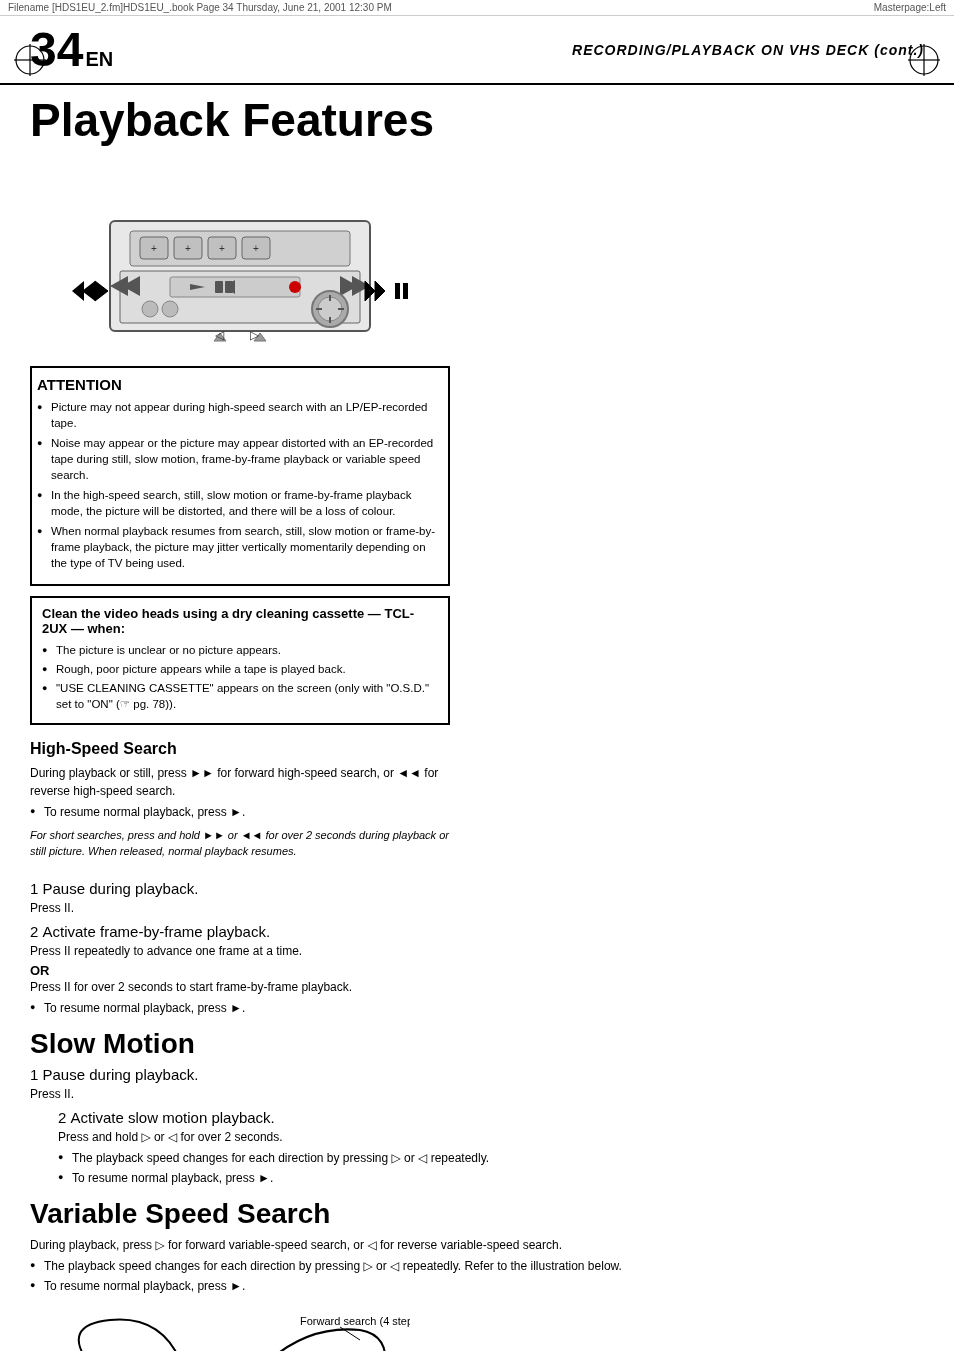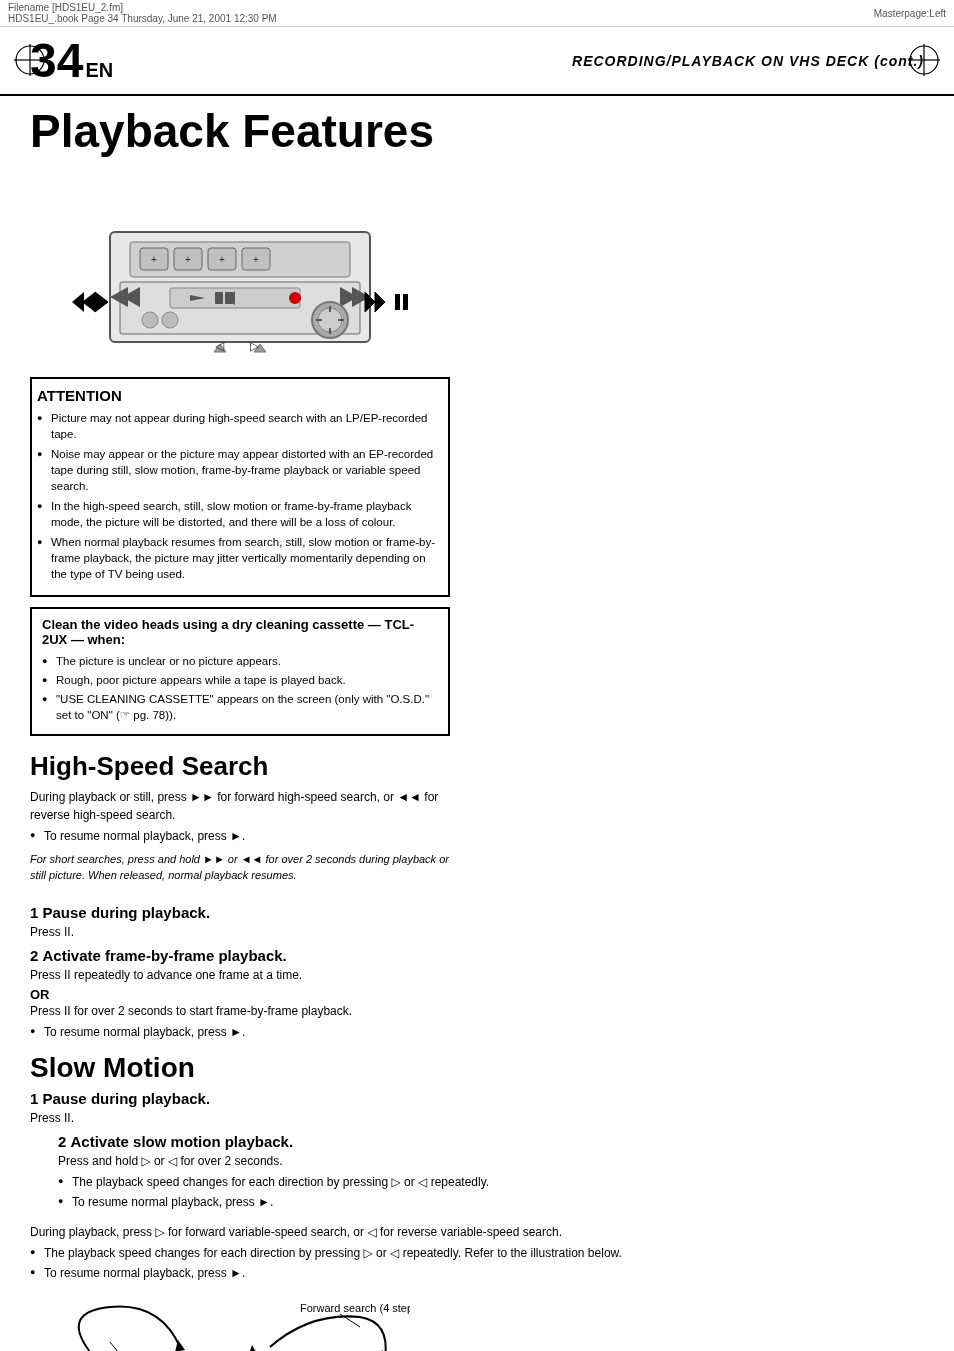--- a/index.html
+++ b/index.html
@@ -16,21 +16,21 @@
     
     .header-bar {
       border-bottom: 1px solid #ccc;
       padding: 2px 8px;
       font-size: 10px;
       color: #555;
       display: flex;
       justify-content: space-between;
       align-items: center;
     }
-    .header-bar .left { display: flex; flex-direction: column; }
+    .header-bar .left { display: flex; flex-direction: row; }
     .header-bar .right { font-size: 10px; }
 
     
     .page-header {
       display: flex;
       align-items: center;
       justify-content: space-between;
       border-bottom: 2px solid #000;
       padding: 6px 30px 6px 30px;
       margin-bottom: 0;
@@ -141,32 +141,32 @@
     .clean-box ul li::before {
       content: "●";
       position: absolute;
       left: 0;
       font-size: 9px;
       top: 2px;
     }
 
     
     .section-title {
-      font-size: 26px;
+      font-size: 16px;
       font-weight: bold;
       margin-bottom: 6px;
       margin-top: 10px;
     }
 
     .subsection {
       margin-bottom: 8px;
     }
     .step-heading {
       font-size: 15px;
-      font-weight: bold;
+      font-weight: normal;
       margin-bottom: 2px;
     }
     .step-body {
       font-size: 12px;
       line-height: 1.5;
       margin-bottom: 3px;
     }
     .bullet-list {
       list-style: none;
       padding: 0;
@@ -455,20 +455,21 @@
         </div>
         <div class="step-body">Press and hold ▷ or ◁ for over 2 seconds.</div>
         <ul class="bullet-list">
           <li>The playback speed changes for each direction by pressing ▷ or ◁ repeatedly.</li>
           <li>To resume normal playback, press ►.</li>
         </ul>
       </div>
     </div>
 
     <div class="subsection" style="margin-top:12px;">
+      <div class="right-section-title">Variable Speed Search</div>
       <div class="step-body">During playback, press ▷ for forward variable-speed search, or ◁ for reverse variable-speed search.</div>
       <ul class="bullet-list">
         <li>The playback speed changes for each direction by pressing ▷ or ◁ repeatedly. Refer to the illustration below.</li>
         <li>To resume normal playback, press ►.</li>
       </ul>
 
       <div class="speed-diagram">
         <svg class="speed-svg" viewBox="0 0 380 130">
 
           <path d="M 60,60 Q 30,20 80,15 Q 130,10 150,55" fill="none" stroke="#000" stroke-width="2"></path>

